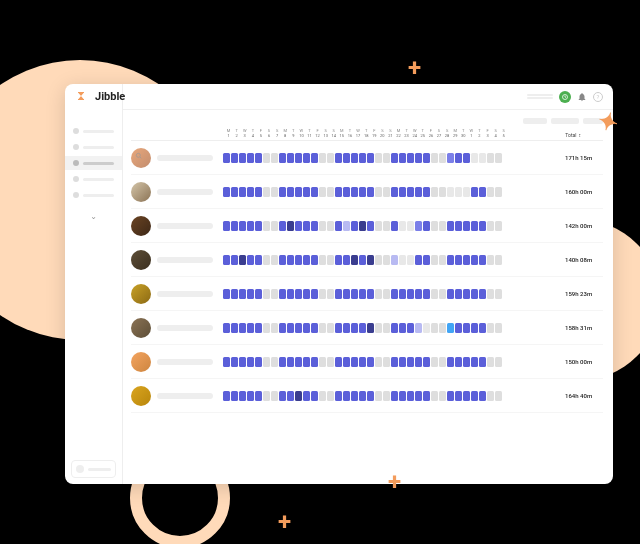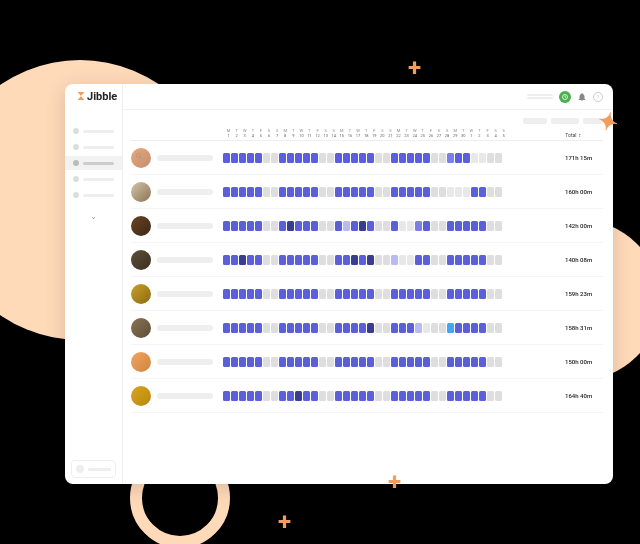--- a/index.html
+++ b/index.html
@@ -30,21 +30,21 @@
 .sidebar-footer { margin-top: auto; padding: 6px; }
 .sidebar-footer-item { display: flex; align-items: center; gap: 4px; padding: 4px; border-radius: 4px; border: 1px solid #eee; }
 .sidebar-footer-icon { width: 8px; height: 8px; border-radius: 50%; background: #eee; }
 .sidebar-footer-line { height: 3px; background: #eee; border-radius: 2px; flex: 1; }
 
 
 .main { flex: 1; display: flex; flex-direction: column; }
 
 
 .header { height: 26px; display: flex; align-items: center; padding: 0 10px; border-bottom: 1px solid #f0f0f0; }
-.logo { display: flex; align-items: center; gap: 0; position: absolute; left: 10px; top: 6px; }
+.logo { display: flex; align-items: center; gap: 8px; position: absolute; left: 10px; top: 6px; }
 .logo-icon { width: 12px; height: 12px; }
 .logo-text { font-weight: 700; font-size: 11px; color: #222; }
 .header-right { margin-left: auto; display: flex; align-items: center; gap: 6px; }
 .header-badge { width: 12px; height: 12px; border-radius: 50%; background: #4CAF50; display: flex; align-items: center; justify-content: center; color: #fff; font-size: 6px; }
 .header-icon { width: 10px; height: 10px; color: #888; }
 .header-lines { width: 26px; display: flex; flex-direction: column; gap: 1px; }
 .header-lines div { height: 2px; background: #eee; border-radius: 1px; }
 .help-icon { width: 10px; height: 10px; border-radius: 50%; border: 1px solid #ccc; color: #ccc; font-size: 6px; display: flex; align-items: center; justify-content: center; }
 
 

